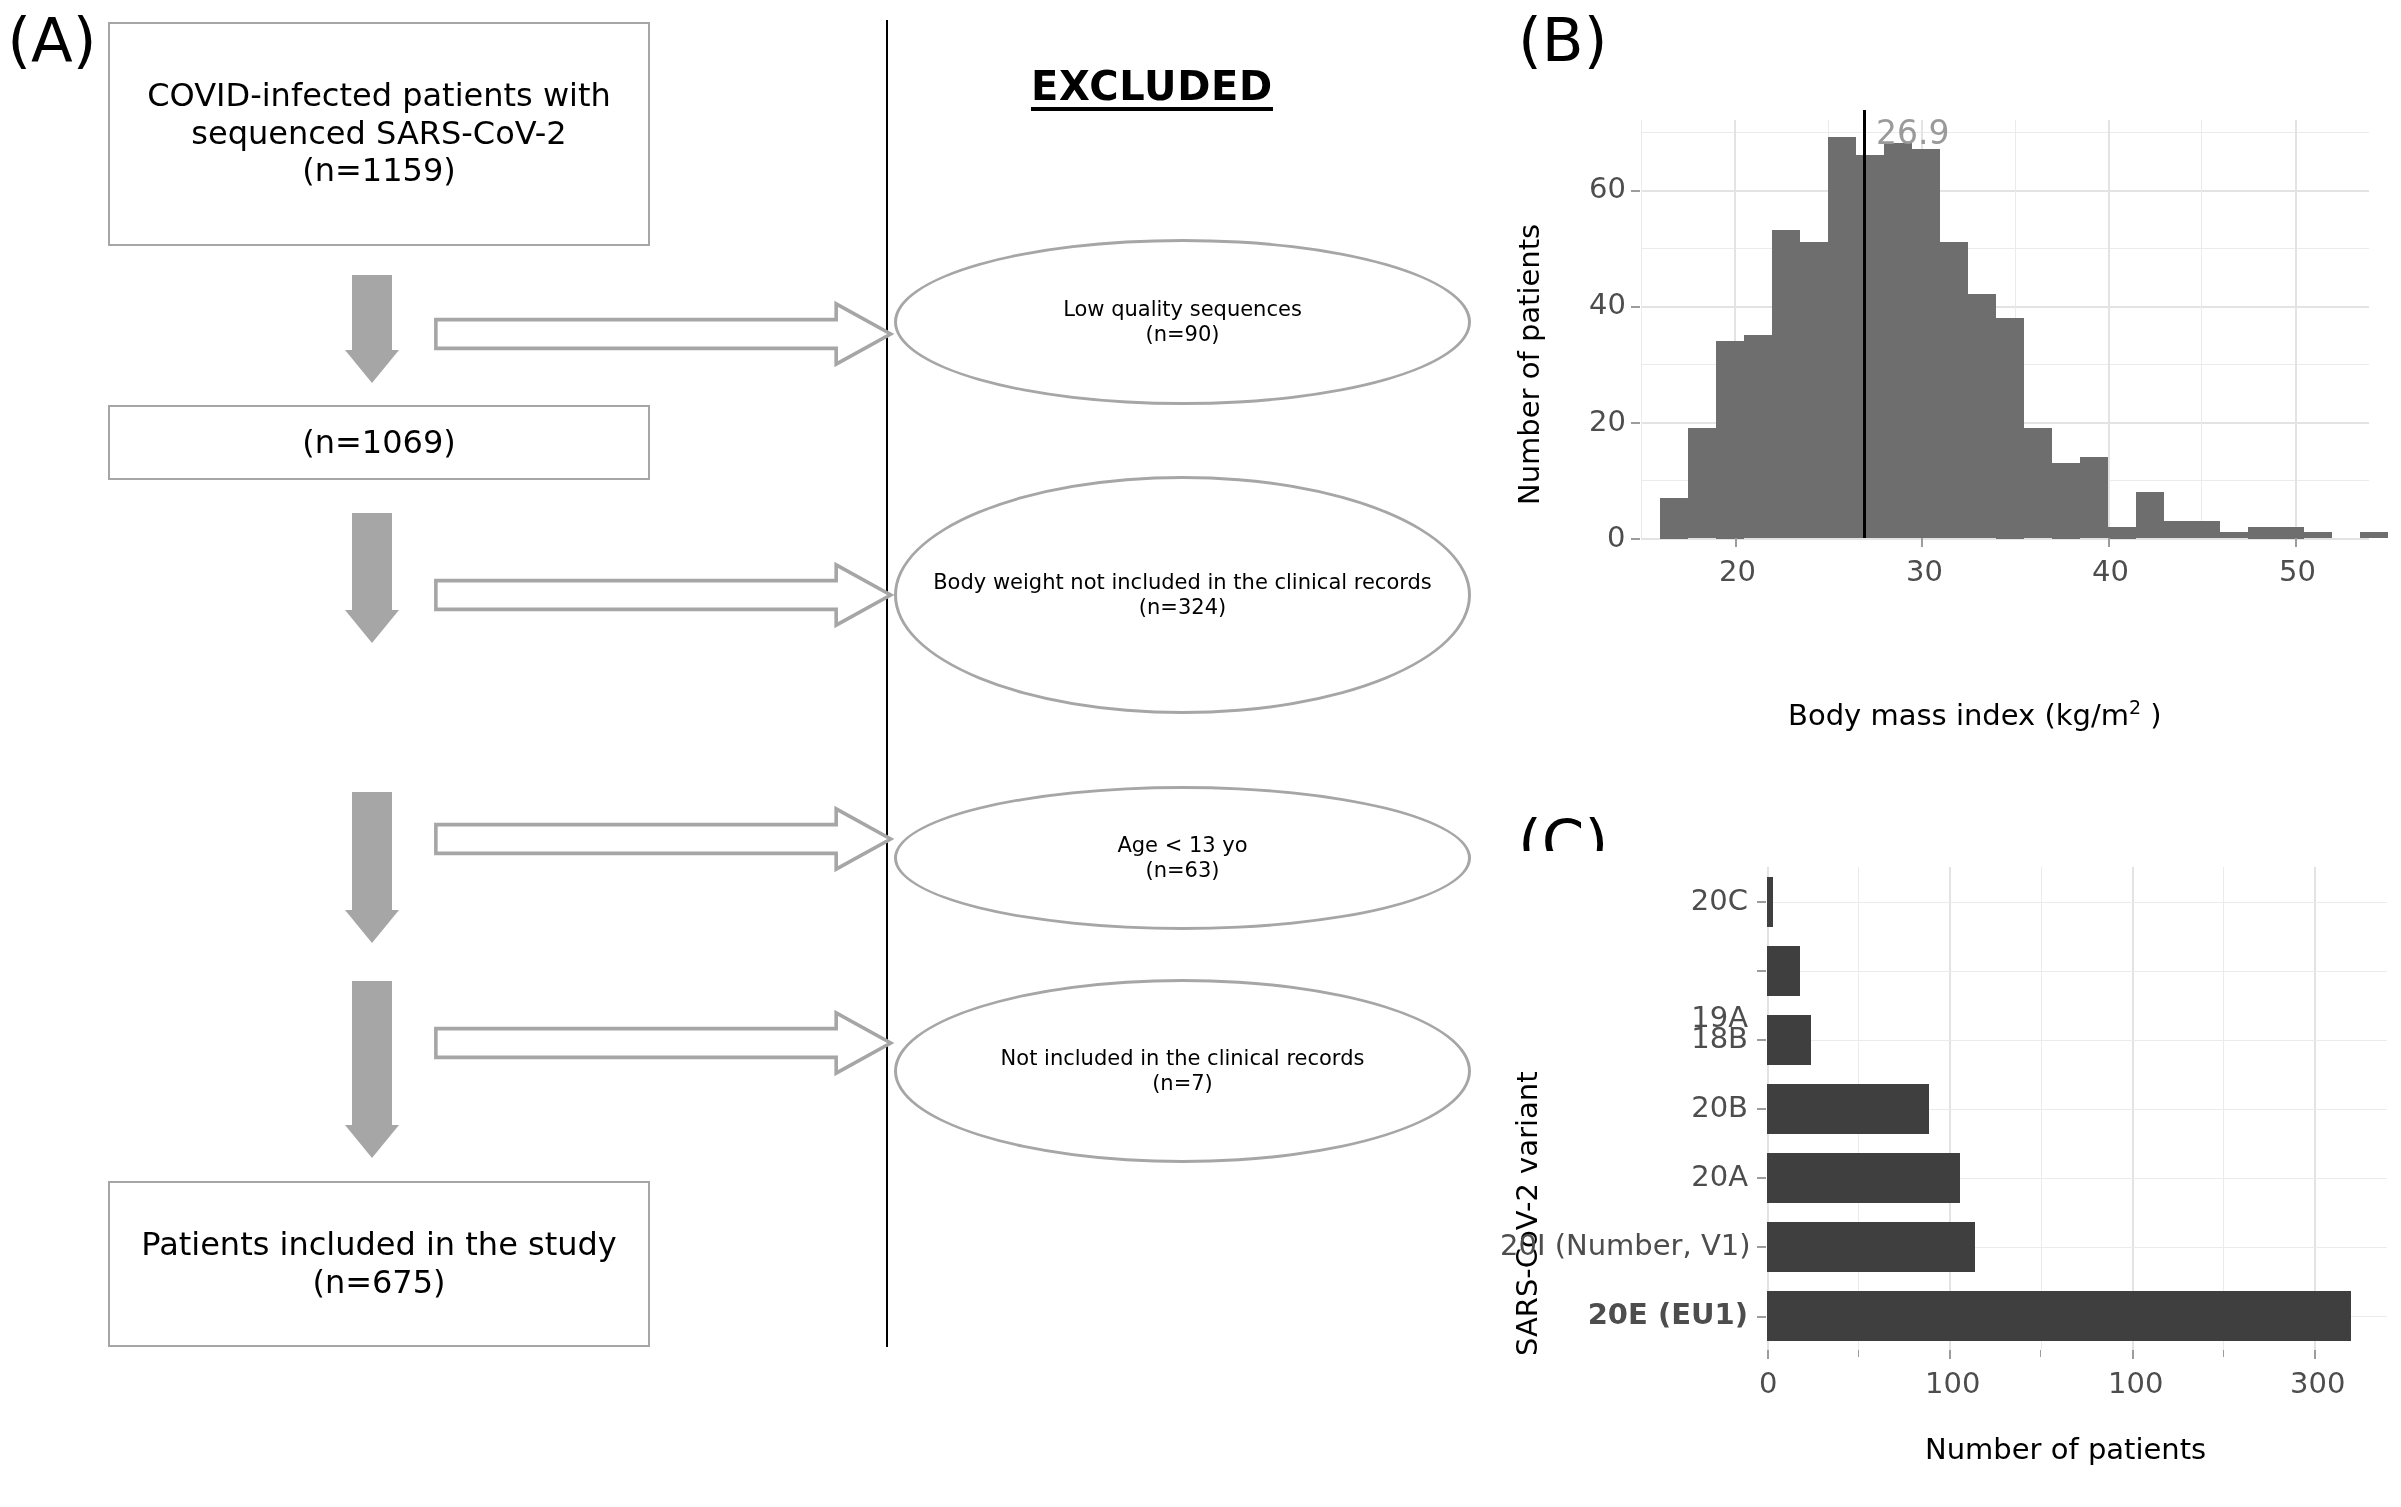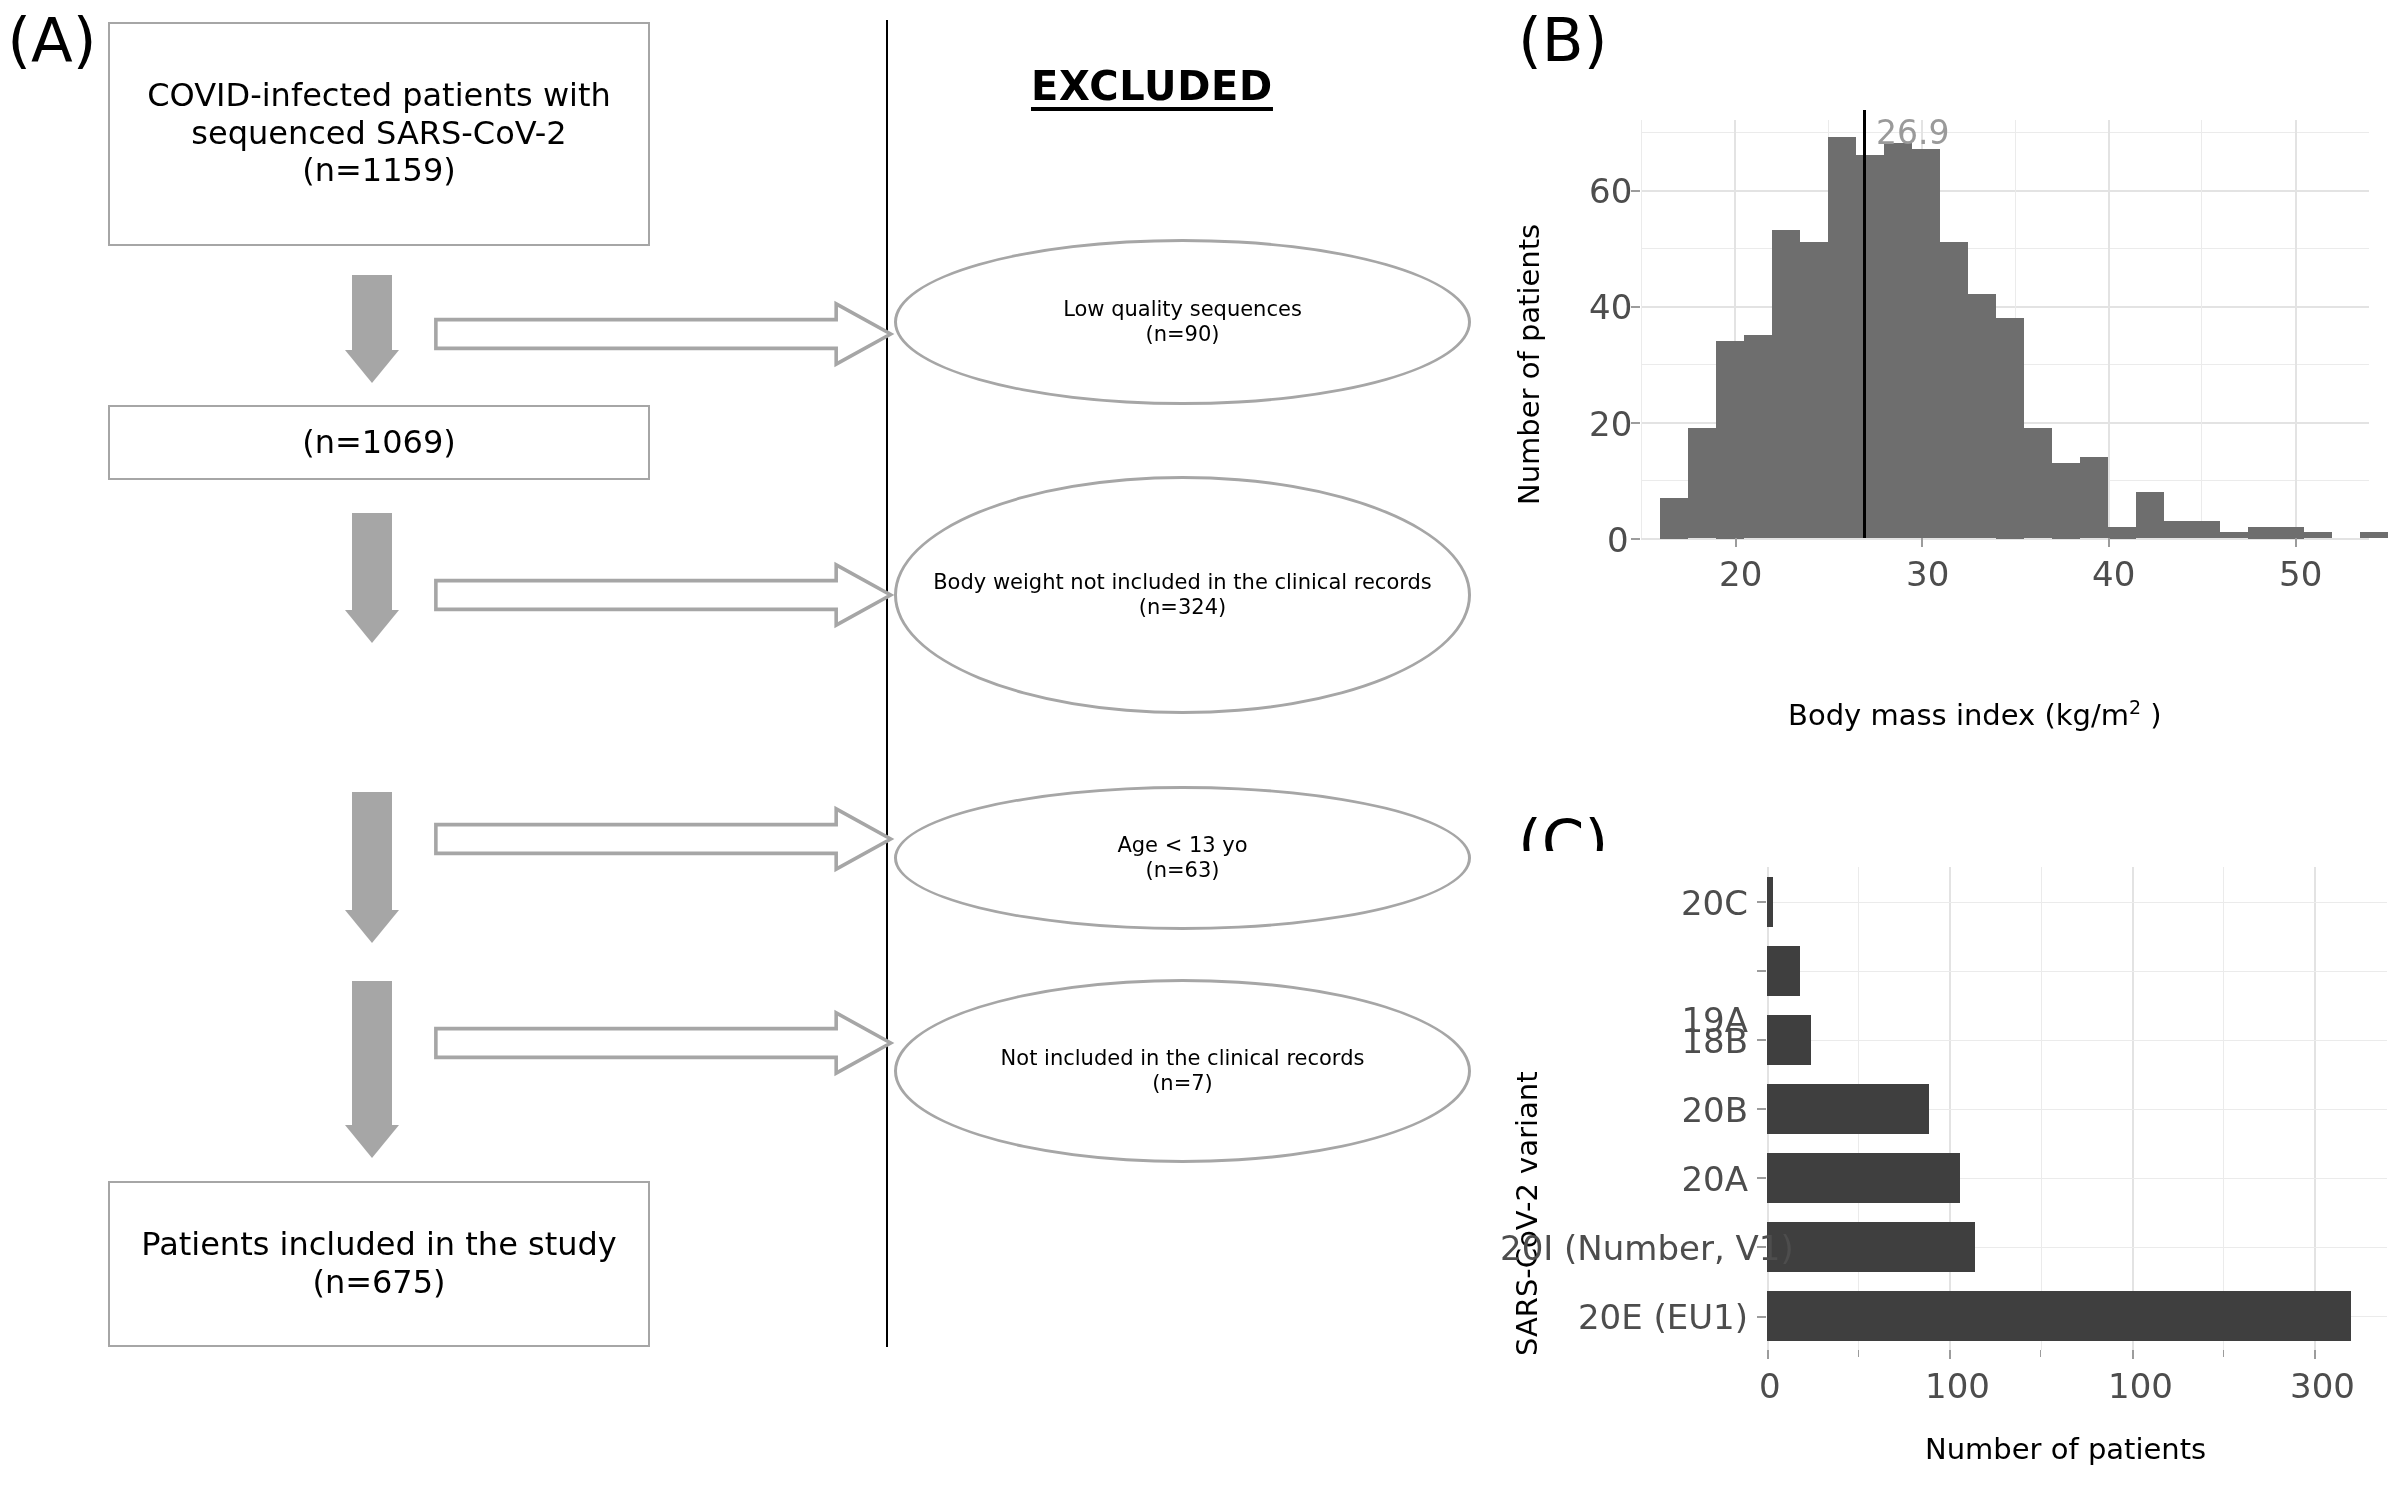--- a/index.html
+++ b/index.html
@@ -33,21 +33,21 @@
      border-left:27px solid transparent;border-right:27px solid transparent;border-top:33px solid #a6a6a6;}
   
   .right-arrow{position:absolute;}
   .right-arrow svg{display:block;overflow:visible;}
 
   
   .plot{position:absolute;background:#fff;}
   .panel-area{position:absolute;background:#ffffff;}
   .gridline{position:absolute;background:#ebebeb;}
   .gridline.major{background:#e3e3e3;}
-  .tick-lab{position:absolute;font-size:34px;color:#4d4d4d;white-space:nowrap;}
+  .tick-lab{position:absolute;font-size:29px;color:#4d4d4d;white-space:nowrap;}
   .axis-title{position:absolute;font-size:29px;color:#000;white-space:nowrap;}
   .axis-title.rot{transform-origin:left top;transform:rotate(-90deg);}
   .bar{position:absolute;background:#6e6e6e;}
   .hbar{position:absolute;background:#3f3f3f;}
   .vline{position:absolute;background:#000;width:2.9px;}
   .vline-lab{position:absolute;font-size:33px;color:#9a9a9a;white-space:nowrap;}
   .tickmark{position:absolute;background:#9c9c9c;}
 </style>
 </head>
 <body>
@@ -261,18 +261,18 @@
         <div class="tick-lab" style="left: 0px; width: 248px; text-align: right; top: 101px; margin-top: 48px;">19A</div>
         <div class="tickmark" style="left: 257px; top: 188px; width: 8.7px; height: 2.2px;"></div>
         <div class="tick-lab" style="left: 0px; width: 248px; text-align: right; top: 170px;">18B</div>
         <div class="tickmark" style="left: 257px; top: 257px; width: 8.7px; height: 2.2px;"></div>
         <div class="tick-lab" style="left: 0px; width: 248px; text-align: right; top: 239px;">20B</div>
         <div class="tickmark" style="left: 257px; top: 326px; width: 8.7px; height: 2.2px;"></div>
         <div class="tick-lab" style="left: 0px; width: 248px; text-align: right; top: 308px;">20A</div>
         <div class="tickmark" style="left: 257px; top: 395px; width: 8.7px; height: 2.2px;"></div>
         <div class="tick-lab" style="left: 0px; width: 248px; text-align: right; top: 377px;">20I (Number, V1)</div>
         <div class="tickmark" style="left: 257px; top: 465px; width: 8.7px; height: 2.2px;"></div>
-        <div class="tick-lab" style="left: 0px; width: 248px; text-align: right; top: 446px;">20E (EU1)</div>
+        <div class="tick-lab" style="left: 0px; width: 248px; text-align: right; top: 446px; font-weight: bold;">20E (EU1)</div>
       </div>
   </div>
 
 </div>
 
 
 </body></html>

